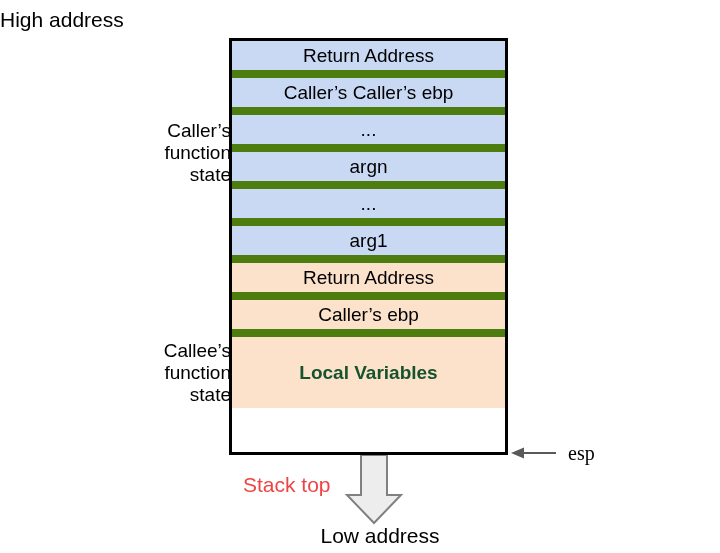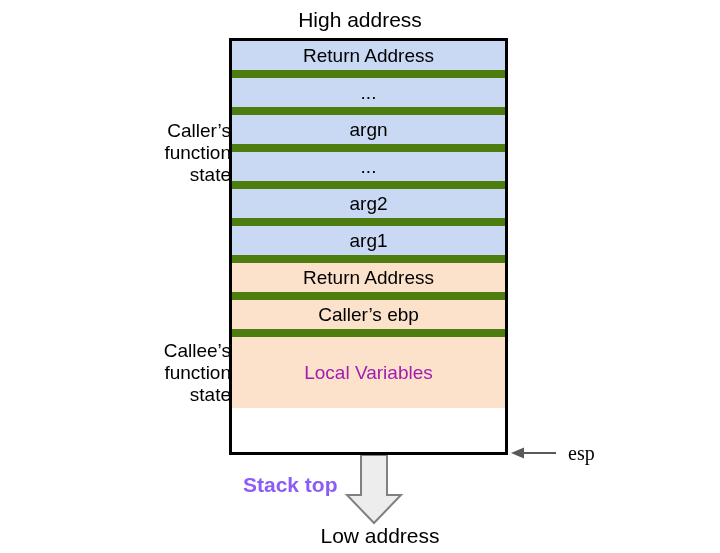--- a/index.html
+++ b/index.html
@@ -25,21 +25,20 @@
     position: absolute;
     font-size: 21px;
     line-height: 24px;
     color: #000;
     white-space: nowrap;
   }
   #high-address {
     left: 0;
     top: 8px;
     width: 720px;
-    text-align: center;
   }
   #low-address {
     left: 0;
     top: 524px;
     width: 720px;
     text-align: center;
     padding-left: 20px;
   }
 
   
@@ -65,21 +64,21 @@
     line-height: 22px;
     color: #000000;
     white-space: nowrap;
     overflow: hidden;
   }
   .cell:last-child {
     border-bottom: none;
   }
   .cell.blue  { background: #c9d9f4; }
   .cell.peach { background: #fce2cb; }
-  .cell.local { color: #a21caf; }
+  .cell.local { color: #14532d; font-weight: bold; }
 
   
   .h-row   { height: 37px; }
   .h-local { height: 71px; }
 
   
   .group-label {
     position: absolute;
     font-size: 19px;
     line-height: 22px;
@@ -127,46 +126,45 @@
     top: 455px;
     width: 62px;
     height: 70px;
   }
   #stack-top-label {
     position: absolute;
     left: 243px;
     top: 473px;
     font-size: 21px;
     line-height: 24px;
-    color: #8b5cf6;
+    color: #ef4444;
     white-space: nowrap;
-    font-weight: bold;
   }
 </style>
 </head>
 <body>
 
 <div id="stage">
 
   <div class="caption" id="high-address">High address</div>
 
   <div class="group-label" id="caller-group-label">Caller’s
 function
 state</div>
 
   <div class="group-label" id="callee-group-label">Callee’s
 function
 state</div>
 
   <div id="stack-box">
     <div class="cell blue h-row">Return Address</div>
+    <div class="cell blue h-row">Caller’s Caller’s ebp</div>
     <div class="cell blue h-row">...</div>
     <div class="cell blue h-row">argn</div>
     <div class="cell blue h-row">...</div>
-    <div class="cell blue h-row">arg2</div>
     <div class="cell blue h-row">arg1</div>
     <div class="cell peach h-row">Return Address</div>
     <div class="cell peach h-row">Caller’s ebp</div>
     <div class="cell peach local h-local">Local Variables</div>
   </div>
 
 
   <div class="reg-row" id="esp-pointer">
     <svg class="reg-arrow" viewBox="0 0 48 16">
       <line x1="47" y1="8" x2="14" y2="8" stroke="#595959" stroke-width="2"></line>

